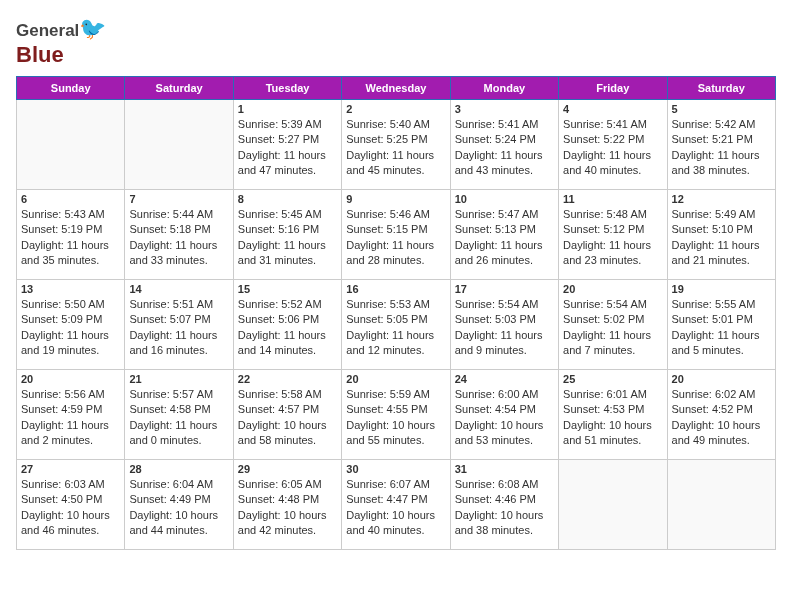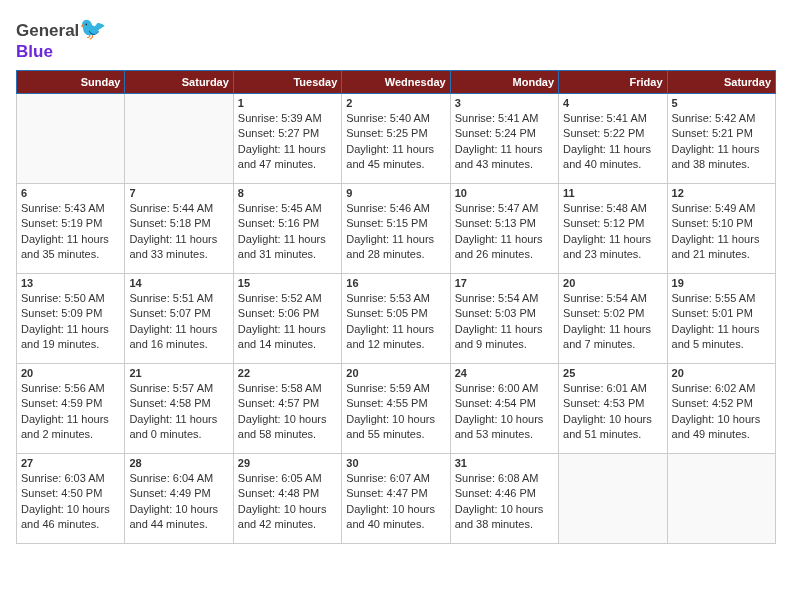--- a/index.html
+++ b/index.html
@@ -32,25 +32,25 @@
     .location {
       font-size: 14px;
       color: #555;
     }
     table {
       width: 100%;
       border-collapse: collapse;
       table-layout: fixed;
     }
     thead th {
-      background-color: #7f1d1d;
+      background-color: #a21caf;
       color: #fff;
       font-size: 11px;
       padding: 5px 4px;
-      text-align: right;
+      text-align: center;
       border: 1px solid #2a6db5;
     }
     td {
       border: 1px solid #ccc;
       vertical-align: top;
       padding: 3px 4px;
       font-size: 9.5px;
       color: #333;
       height: 90px;
     }
@@ -72,23 +72,23 @@
       display: flex;
       align-items: center;
       gap: 2px;
     }
     .logo-text-general {
       font-size: 17px;
       font-weight: bold;
       color: #444;
     }
     .logo-text-blue {
-      font-size: 17px;
-      font-weight: bold;
-      color: #6d28d9;
+      font-size: 22px;
+      font-weight: bold;
+      color: #7f1d1d;
     }
     .logo-bird {
       color: #1a6aad;
       font-size: 22px;
     }
   </style>
 </head>
 <body>
 
 <div class="header">

